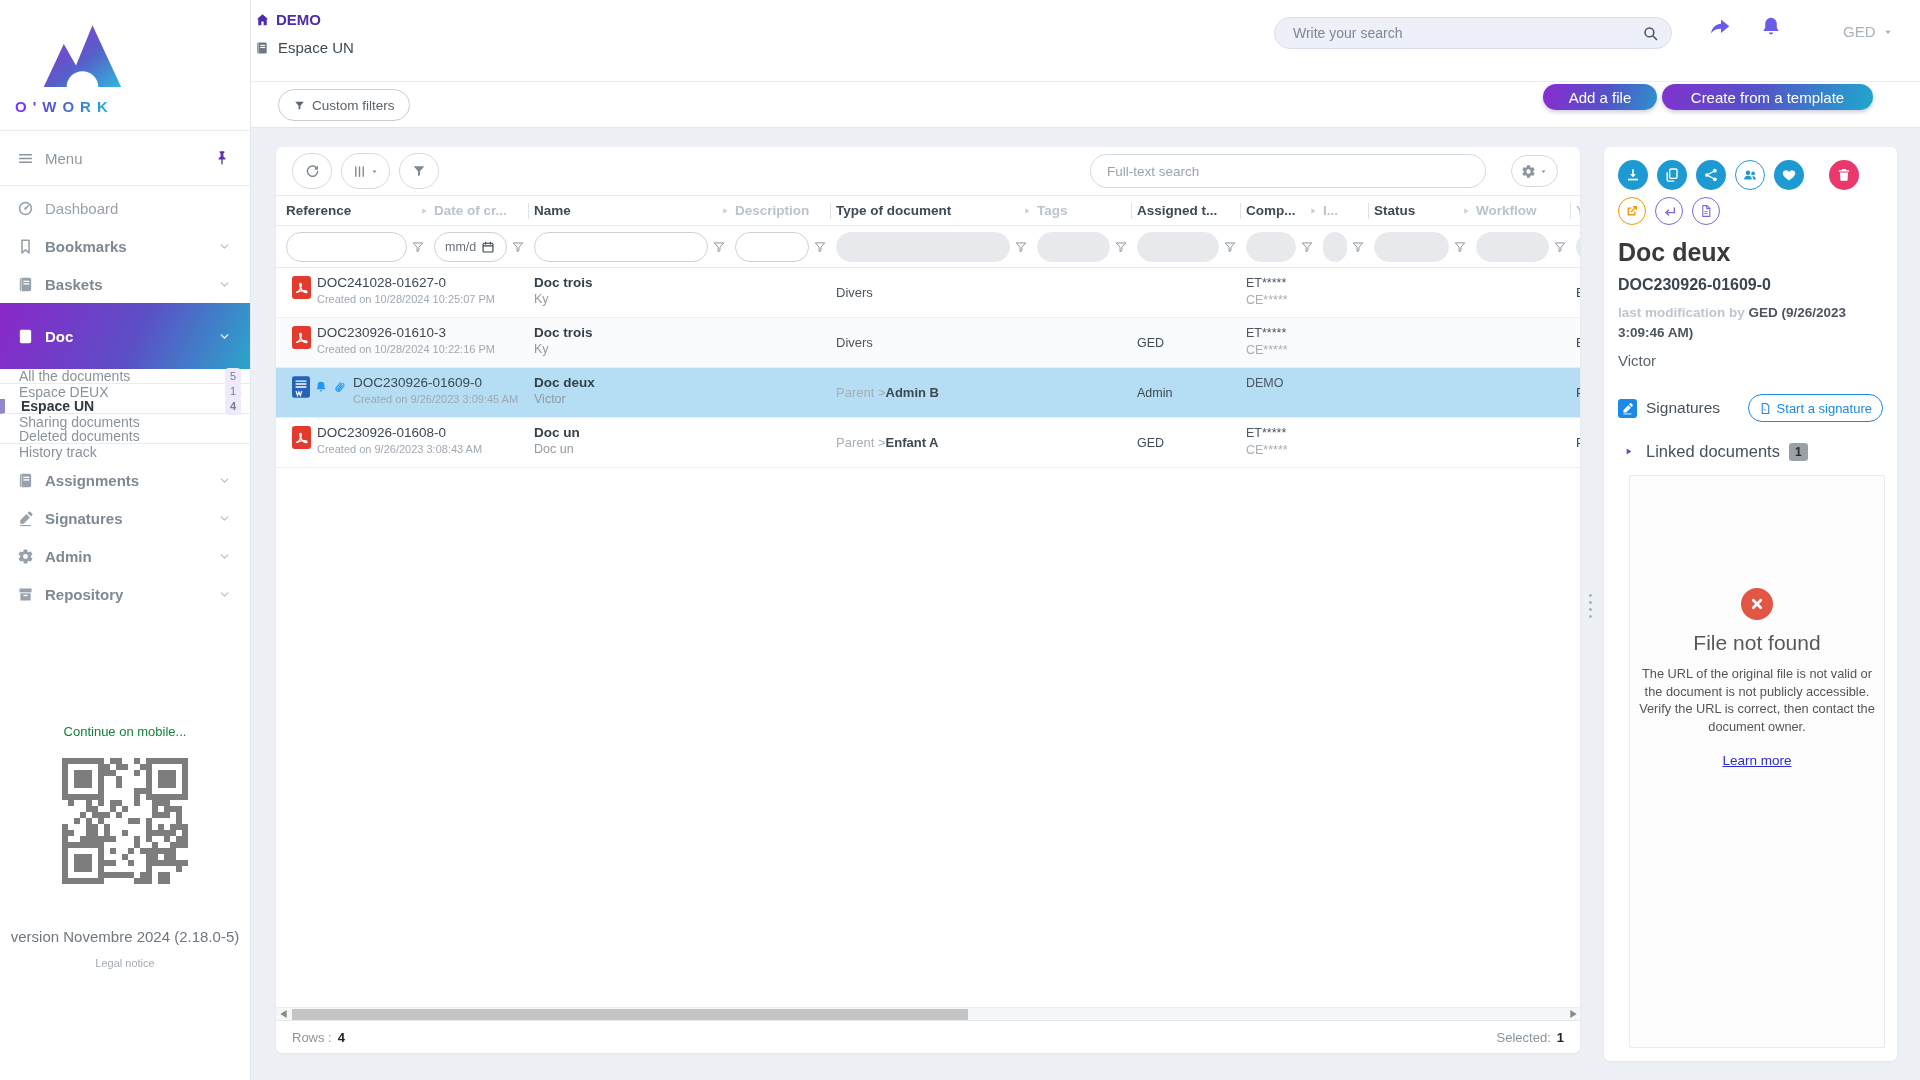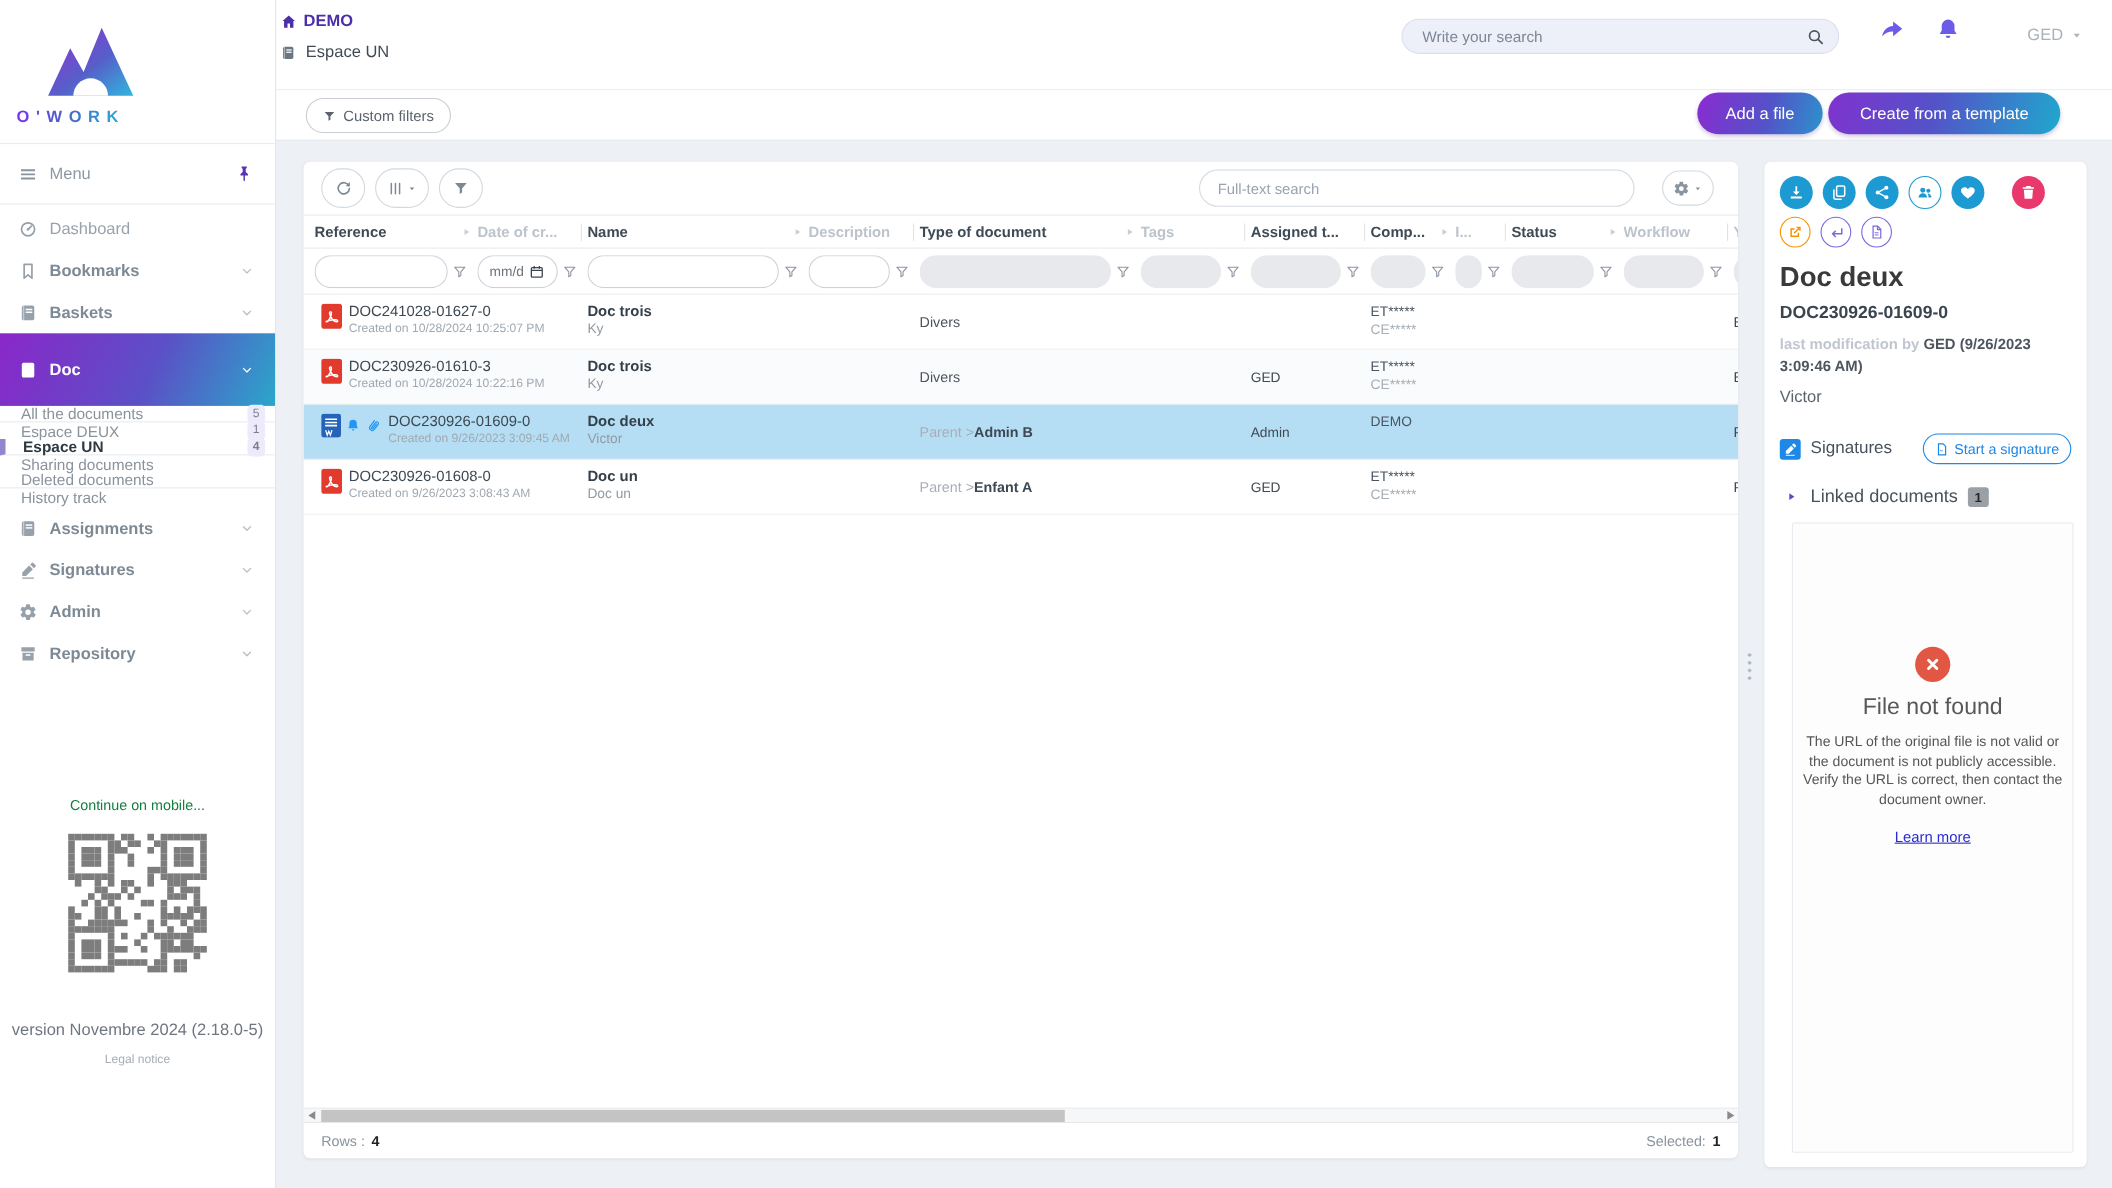--- a/index.html
+++ b/index.html
@@ -47,21 +47,21 @@
   .crumb-home .txt{font-size:15px;font-weight:700;color:#4b2ea8;}
   .crumb-space{position:absolute;left:4px;top:39px;display:flex;align-items:center;gap:9px;cursor:pointer;}
   .crumb-space .txt{font-size:15px;color:#3f4a54;}
   .topsearch{position:absolute;left:1023px;top:17px;width:398px;height:32px;background:#eef0f9;border:1px solid #dcdeed;border-radius:16px;display:flex;align-items:center;padding:0 12px 0 16px;}
   .topsearch input{flex:1;border:none;background:transparent;outline:none;font-size:14px;color:#701a75;font-family:inherit;}
   .topsearch input::placeholder{color:#7d8796;}
   .top-ic{position:absolute;top:15px;width:24px;height:24px;color:#6b5ce8;cursor:pointer;}
   .usermenu{position:absolute;left:1592px;top:23px;display:flex;align-items:center;gap:6px;color:#a9b1bb;font-size:15px;cursor:pointer;}
   #subbar{position:relative;height:46px;background:#fff;border-bottom:1px solid #e3e6ea;}
   .custom-filters{position:absolute;left:27px;top:7px;height:32px;border:1px solid #c9ced4;border-radius:16px;background:#fff;display:flex;align-items:center;gap:6px;padding:0 14px;font-size:13.5px;color:#5a646e;cursor:pointer;}
-  .grad-btn{position:absolute;top:2px;height:38px;border:none;border-radius:19px;color:#fff;font-size:15px;font-family:inherit;cursor:pointer;box-shadow:0 2px 4px rgba(60,30,120,.25);}
+  .grad-btn{position:absolute;top:2px;height:26px;border:none;border-radius:19px;color:#fff;font-size:15px;font-family:inherit;cursor:pointer;box-shadow:0 2px 4px rgba(60,30,120,.25);}
   .btn-add{left:1292px;width:114px;background:linear-gradient(105deg,#8a2bd0 0%,#5452c8 55%,#1fa8cd 115%);}
   .btn-create{left:1411px;width:211px;background:linear-gradient(105deg,#8a2bd0 -10%,#5452c8 45%,#1fa8cd 100%);}
 
   
   #content{position:absolute;left:0;top:128px;width:1669px;height:952px;background:#edf0f4;}
   #table-card{position:absolute;left:25px;top:19px;width:1304px;height:906px;background:#fff;border-radius:6px;box-shadow:0 1px 3px rgba(20,30,50,.06);overflow:hidden;display:flex;flex-direction:column;}
   .card-toolbar{height:49px;border-bottom:1px solid #e8eaed;display:flex;align-items:center;padding:0 22px 0 16px;gap:9px;flex:0 0 auto;}
   .tbtn{height:36px;min-width:40px;border:1px solid #d4d9de;border-radius:18px;background:#fff;display:flex;align-items:center;justify-content:center;gap:3px;padding:0 10px;color:#7e8994;cursor:pointer;}
   .ftsearch{margin-left:auto;width:396px;height:34px;border:1px solid #d4d9de;border-radius:17px;padding:0 16px;font-size:13.5px;color:#555;background:#fff;outline:none;font-family:inherit;}
   .ftsearch::placeholder{color:#9aa3ad;}

